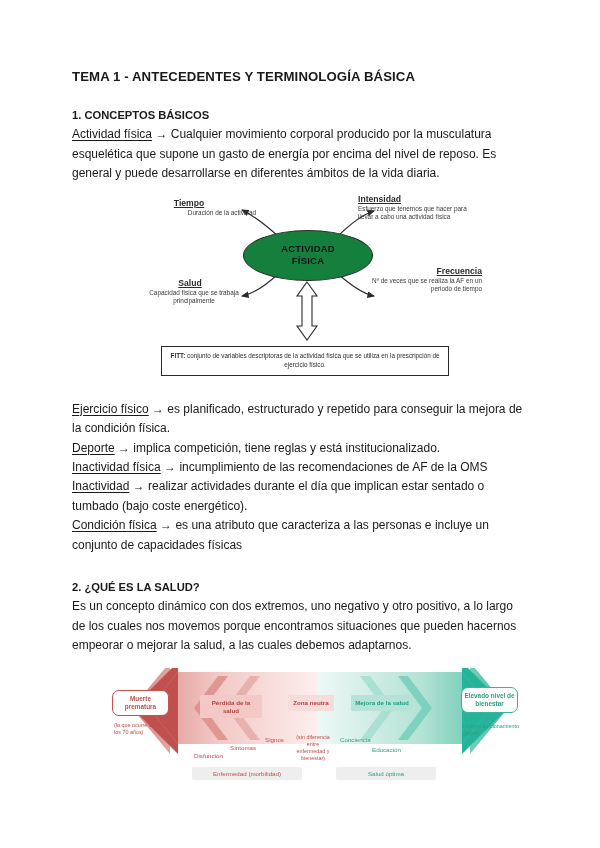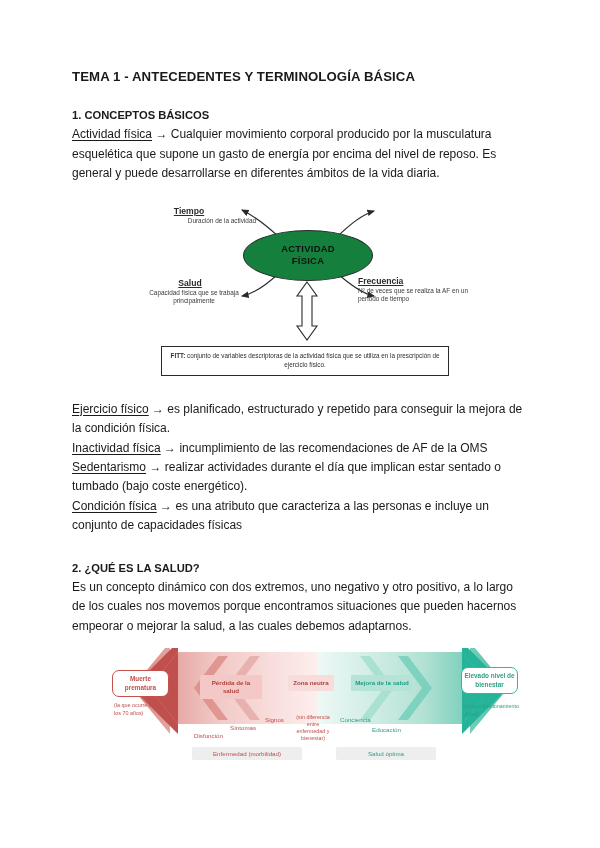--- a/index.html
+++ b/index.html
@@ -93,26 +93,26 @@
     text-underline-offset: 1px;
     display: block;
     margin-bottom: 1px;
   }
   .d1-desc {
     font-size: 6.4px;
     line-height: 1.26;
     display: block;
     color: #3a3a3a;
   }
-  .lbl-tiempo  { left: 6px;   top: 12px;  width: 120px; text-align: right; }
+  .lbl-tiempo  { left: 6px;   top: 4px;  width: 120px; text-align: right; }
   .lbl-tiempo .d1-head { text-align: center; padding-right: 14px; }
   .lbl-tipo    { left: 0px;   top: 84px; width: 128px; text-align: center; }
   .lbl-tipo .d1-head { text-align: center; padding-right: 8px;}
   .lbl-intens  { left: 228px; top: 0px;  width: 124px; text-align: left; }
-  .lbl-frec    { left: 228px; top: 82px; width: 124px; text-align: left; }
+  .lbl-frec    { left: 228px; top: 72px; width: 124px; text-align: right; }
 
   .d1-fitt {
     position: absolute;
     left: 31px;
     top: 152px;
     width: 288px;
     box-sizing: border-box;
     border: 1.2px solid #2a2a2a;
     padding: 5px 8px 6px 8px;
     font-size: 6.3px;
@@ -249,20 +249,24 @@
       <div class="d1-ellipse">
         <span>ACTIVIDAD</span>
         <span>FÍSICA</span>
       </div>
 
       <div class="d1-label lbl-tiempo">
         <span class="d1-head">Tiempo</span>
         <span class="d1-desc">Duración de la actividad</span>
       </div>
 
+      <div class="d1-label lbl-intens">
+        <span class="d1-head">Intensidad</span>
+        <span class="d1-desc">Esfuerzo que tenemos que hacer para llevar a cabo una actividad física</span>
+      </div>
 
       <div class="d1-label lbl-tipo">
         <span class="d1-head">Salud</span>
         <span class="d1-desc">Capacidad física que se trabaja principalmente</span>
       </div>
 
       <div class="d1-label lbl-frec">
         <span class="d1-head">Frecuencia</span>
         <span class="d1-desc">Nº de veces que se realiza la AF en un periodo de tiempo</span>
       </div>
@@ -271,24 +275,27 @@
         <b>FITT:</b><span> conjunto de variables descriptoras de la actividad física que se utiliza en la prescripción de ejercicio físico.</span>
       </div>
     </div>
 
     <div class="spacer-18"></div>
 
     <p class="body-text">
       <span class="u">Ejercicio físico</span><span> → es planificado, estructurado y repetido para conseguir la mejora de la condición física.</span>
     </p>
     <p class="body-text">
+      <span class="u">Deporte</span><span> → implica competición, tiene reglas y está institucionalizado.</span>
+    </p>
+    <p class="body-text">
       <span class="u">Inactividad física</span><span> → incumplimiento de las recomendaciones de AF de la OMS</span>
     </p>
     <p class="body-text">
-      <span class="u">Sedentarismo</span><span> → realizar actividades durante el día que implican estar sentado o tumbado (bajo coste energético).</span>
+      <span class="u">Inactividad</span><span> → realizar actividades durante el día que implican estar sentado o tumbado (bajo coste energético).</span>
     </p>
     <p class="body-text">
       <span class="u">Condición física</span><span> →  es una atributo que caracteriza a las personas e incluye un conjunto de capacidades físicas</span>
     </p>
 
     <div class="spacer-22"></div>
 
     <h2 class="section-title">2. ¿QUÉ ES LA SALUD?</h2>
     <p class="body-text">Es un concepto dinámico con dos extremos, uno negativo y otro positivo, a lo largo de los cuales nos movemos porque encontramos situaciones que pueden hacernos empeorar o mejorar la salud, a las cuales debemos adaptarnos.</p>
 

